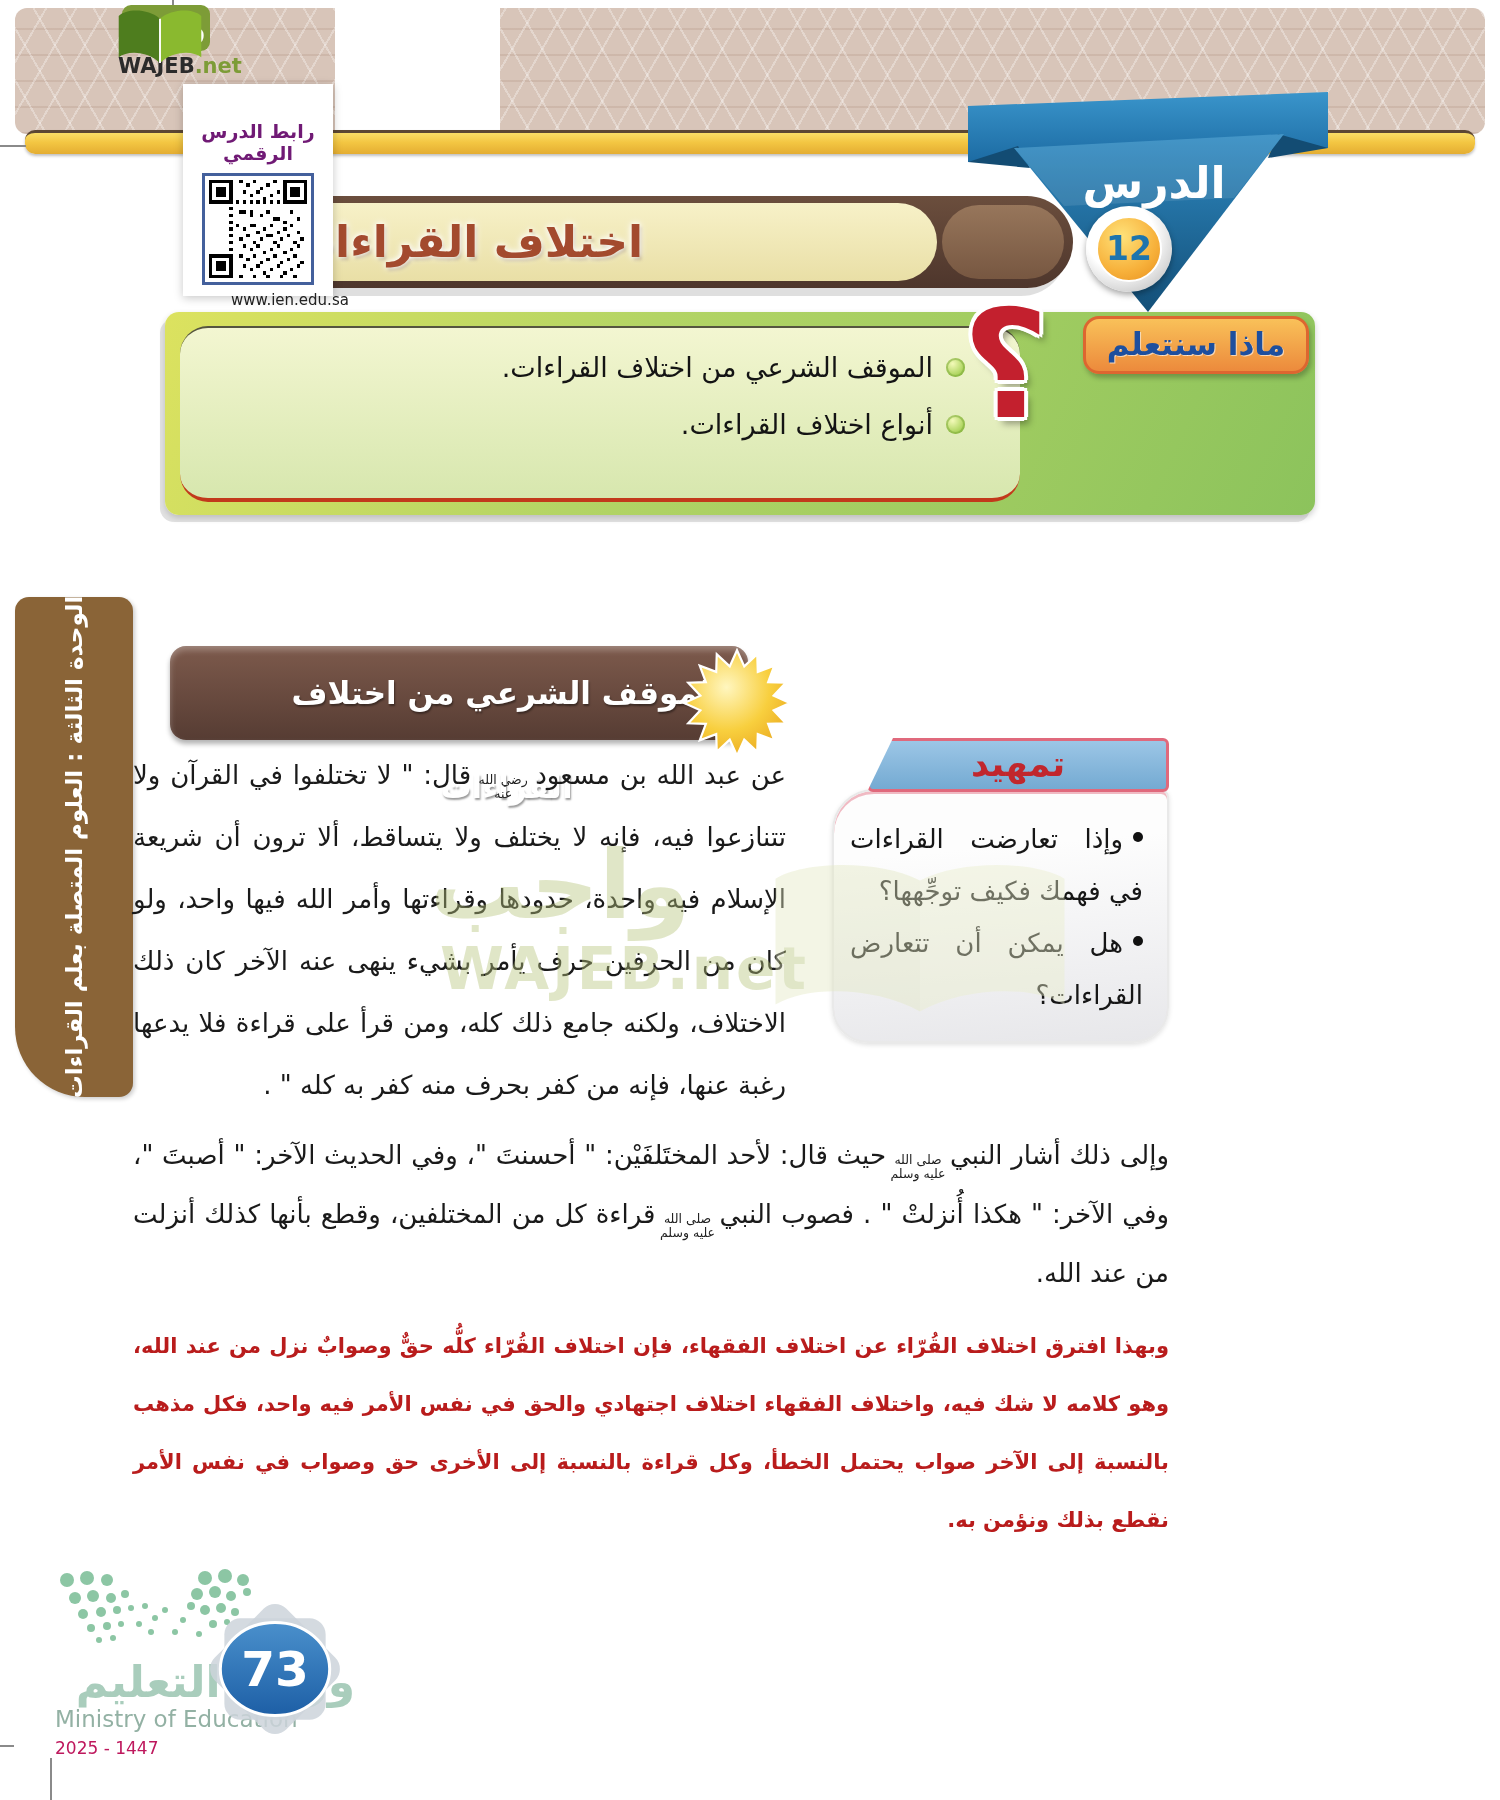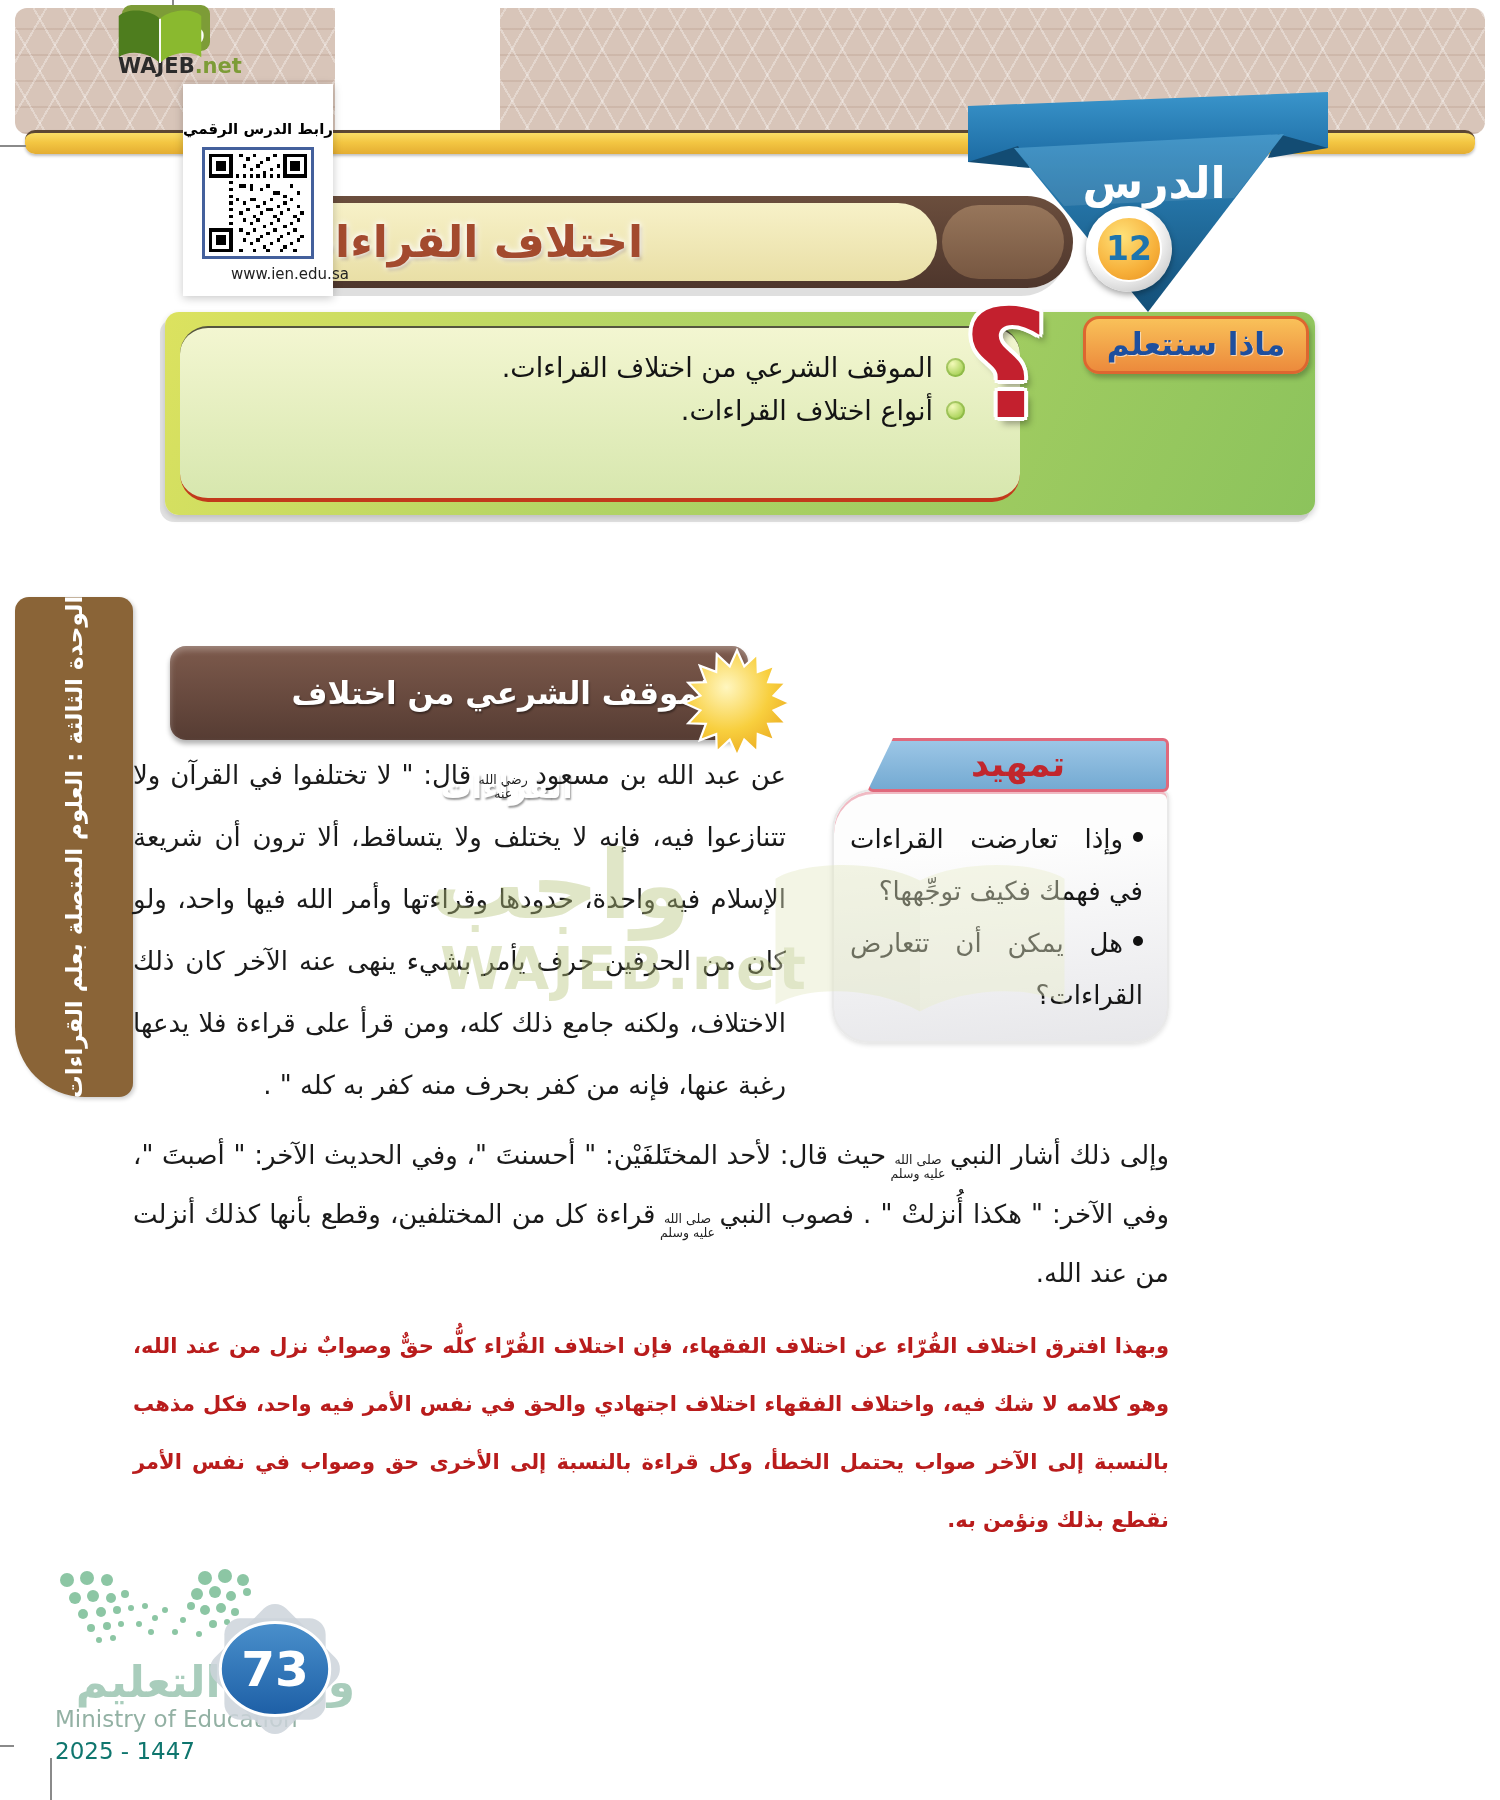--- a/index.html
+++ b/index.html
@@ -23,21 +23,21 @@
   .brand{left:10px;top:5px;z-index:9;width:200px;}
   .brand-pill{width:88px;height:46px;background:#7d9c37;border-radius:9px;color:#fff;
     font-size:29px;font-weight:bold;text-align:center;line-height:46px;}
   .brand-latin{direction:ltr;font-size:21px;font-weight:bold;color:#2b2b2b;margin-top:3px;text-align:left;width:92px;}
   .brand-latin .tld{color:#7d9c37;}
   .brand-book{position:absolute;left:102px;top:0;width:96px;height:68px;}
 
   
   .qr-card{left:183px;top:84px;width:150px;height:212px;background:#fff;z-index:8;
     box-shadow:0 2px 9px rgba(0,0,0,.22);text-align:center;box-sizing:border-box;padding-top:36px;}
-  .qr-title{font-size:15px;font-weight:bold;color:#000000;}
+  .qr-title{font-size:19px;font-weight:bold;color:#701a75;}
   .qr-svg{width:112px;height:112px;margin:9px auto 6px;display:block;border:3px solid #44609c;
     box-shadow:0 0 0 2px #fff inset;padding:4px;box-sizing:border-box;}
   .qr-url{direction:ltr;font-size:15px;color:#222;padding-left:48px;}
 
   
   .ribbon{left:966px;top:86px;width:364px;height:232px;z-index:7;}
   .badge{left:1086px;top:206px;width:86px;height:86px;border-radius:50%;z-index:8;
     background:radial-gradient(circle at 40% 35%, #ffffff 45%, #d3d3d3 75%, #a9a9a9);
     box-shadow:0 3px 6px rgba(0,0,0,.35);}
   .badge-in{position:absolute;left:10px;top:10px;width:66px;height:66px;border-radius:50%;
@@ -57,21 +57,21 @@
     text-shadow:0 0 5px #fff,0 0 9px #fff,2px 3px 3px rgba(91,62,43,.35);}
 
   
   .learn{left:165px;top:312px;width:1150px;height:203px;border-radius:14px;z-index:4;
     background:linear-gradient(115deg,#dce25f 0%,#b3d465 40%,#8cc35c 100%);
     box-shadow:-5px 7px 0 rgba(150,150,150,.28),0 3px 6px rgba(0,0,0,.2);}
   .learn-inner{position:absolute;right:295px;left:15px;top:14px;height:176px;border-radius:28px;
     background:linear-gradient(#f3f6d1,#d7e7ae);border-top:2px solid #55553f;border-bottom:4px solid #c2391b;
     box-sizing:border-box;padding:24px 55px 0 30px;}
   .learn-item{display:flex;align-items:center;gap:13px;font-size:27px;font-weight:400;color:#141414;}
-  .learn-item + .learn-item{margin-top:12px;}
+  .learn-item + .learn-item{margin-top:26px;}
   .ldot{width:19px;height:19px;border-radius:50%;flex:0 0 auto;
     background:radial-gradient(circle at 35% 30%,#f3fab9,#a7d156 70%,#8abc3f);
     box-shadow:inset 0 0 0 2px rgba(125,170,60,.55);}
   .qmark{left:962px;top:290px;font-size:150px;font-weight:bold;color:#c3202e;line-height:1;z-index:6;
     text-shadow:-4px 0 0 #fff,4px 0 0 #fff,0 -4px 0 #fff,0 4px 0 #fff,
       -3px -3px 0 #fff,3px 3px 0 #fff,-3px 3px 0 #fff,3px -3px 0 #fff,5px 7px 7px rgba(0,0,0,.35);}
   .learn-label{left:1083px;top:316px;width:226px;height:58px;border-radius:16px;z-index:5;
     background:linear-gradient(#f9c159,#ec8a3c);border:3px solid #dd6630;box-sizing:border-box;
     text-align:center;line-height:50px;font-size:31px;font-weight:bold;color:#1e4f9e;
     text-shadow:1px 1px 0 rgba(255,255,255,.6);box-shadow:2px 4px 5px rgba(0,0,0,.25);}
@@ -116,21 +116,21 @@
   
   .wm{left:420px;top:820px;width:680px;height:220px;z-index:6;opacity:.42;pointer-events:none;direction:ltr;}
   .wm-ar{position:absolute;left:10px;top:10px;font-size:95px;font-weight:bold;color:#b7c47c;}
   .wm-en{position:absolute;left:20px;top:115px;font-size:58px;font-weight:bold;color:#b7c47c;letter-spacing:3px;}
   .wm-book{position:absolute;left:330px;top:30px;width:340px;height:180px;}
 
   
   .moe-dots{left:55px;top:1566px;width:230px;height:120px;z-index:2;}
   .moe-ar{left:55px;top:1656px;width:300px;font-size:44px;font-weight:bold;color:#a9cdbc;z-index:2;}
   .moe-en{left:55px;top:1706px;font-size:23px;color:#93b1a4;direction:ltr;z-index:2;}
-  .moe-years{left:55px;top:1738px;font-size:23px;color:#0f766e;direction:ltr;z-index:2;}
+  .moe-years{left:55px;top:1738px;font-size:17px;color:#be185d;direction:ltr;z-index:2;}
   .rosette{left:196px;top:1590px;width:158px;height:158px;z-index:4;}
 
   
   .mark{background:#8a8a8a;z-index:1;}
 </style>
 </head>
 <body>
 
 <div id="page">
 

